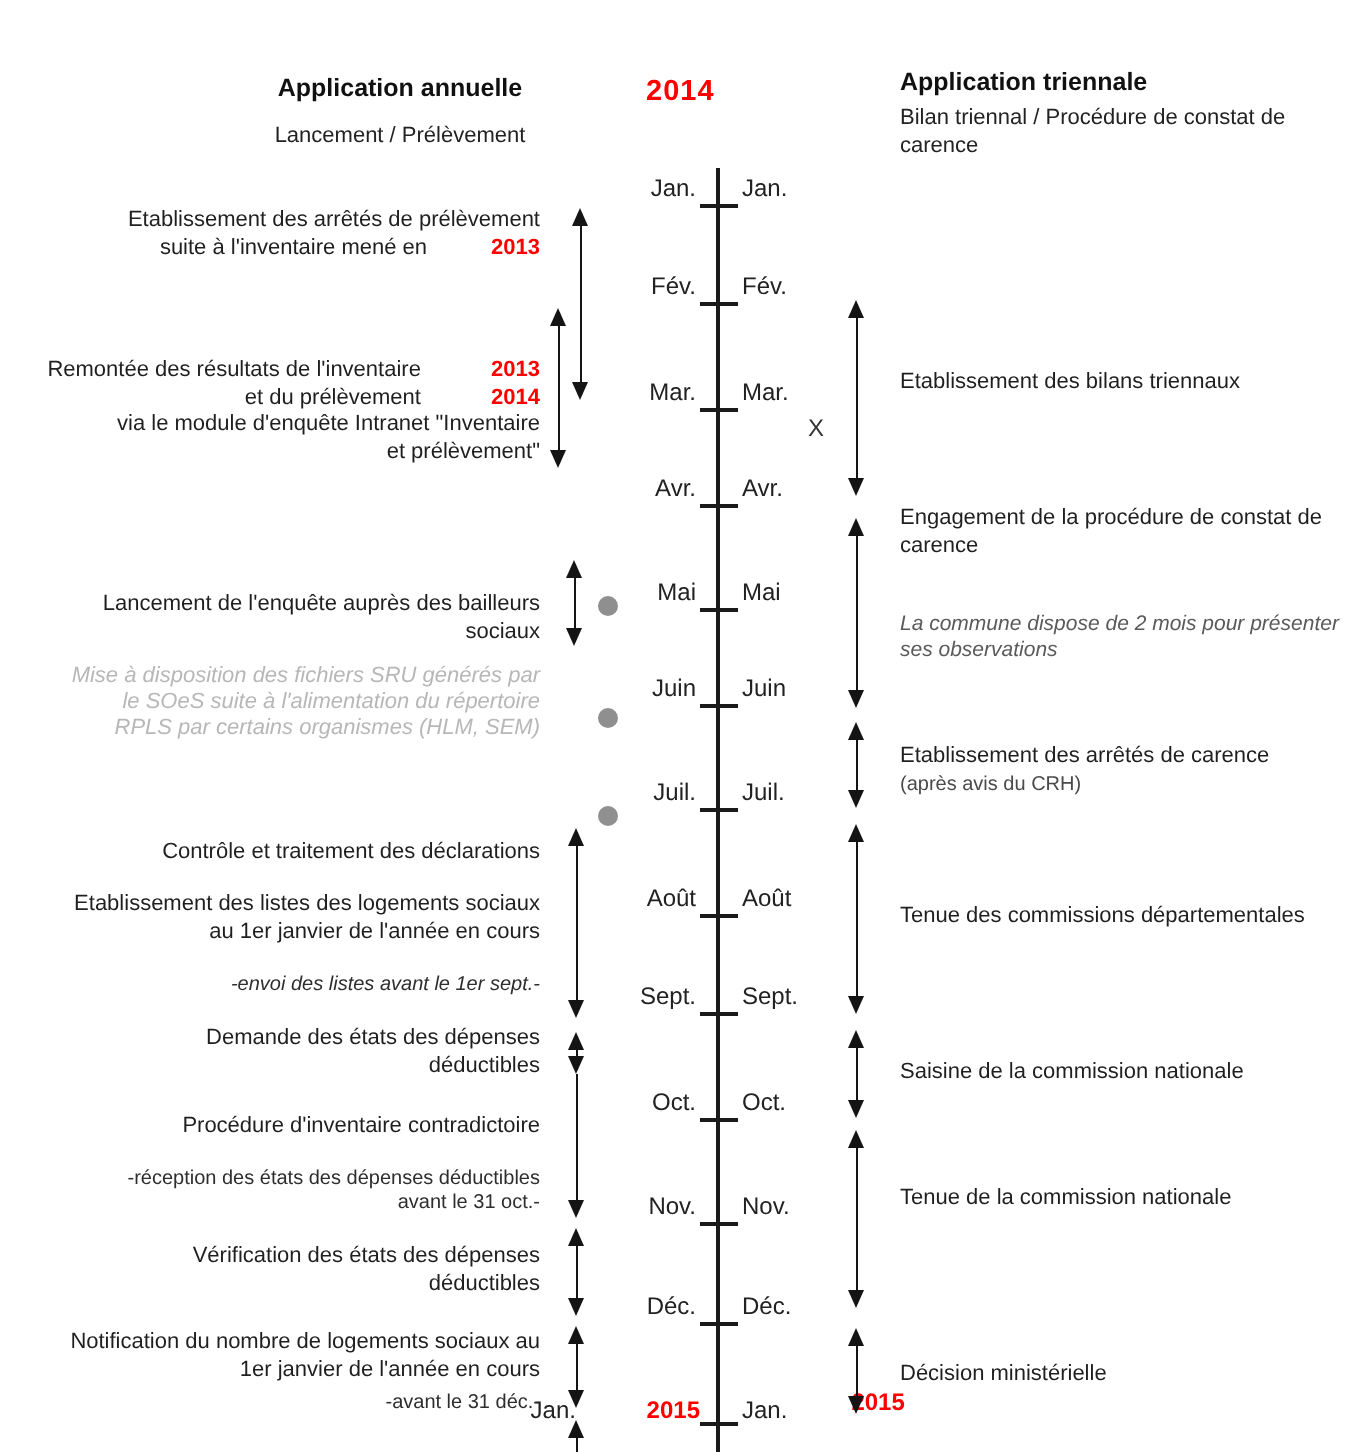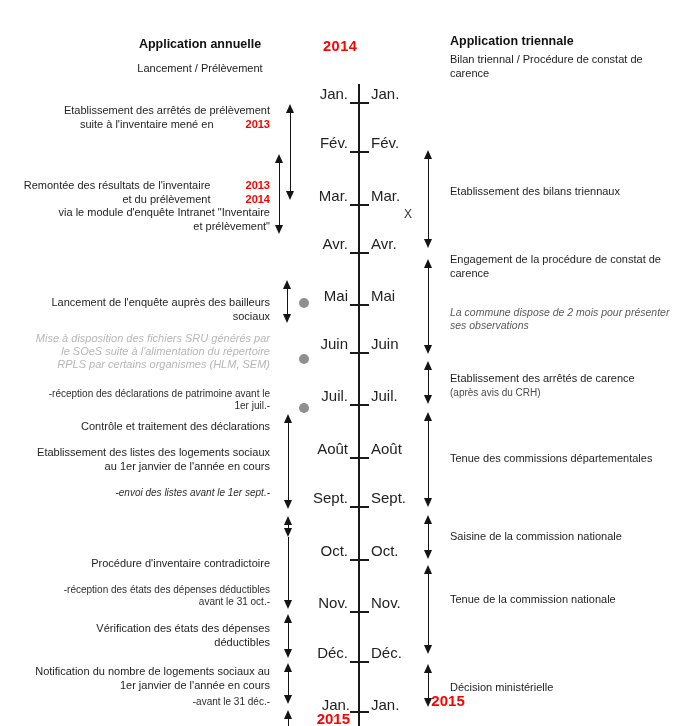--- a/index.html
+++ b/index.html
@@ -8,21 +8,21 @@
     font-family:"Liberation Sans","DejaVu Sans",sans-serif;color:#1a1a1a;
   }
   .abs{position:absolute;}
   
   .hdr{font-weight:bold;font-size:12.5px;color:#111;}
   .sub{font-size:11px;color:#222;}
   .year-title{font-weight:bold;font-size:14.5px;color:#fe0000;letter-spacing:.5px;}
   
   .mainline{width:2px;background:#1a1a1a;}
   .tick{width:19px;height:2px;background:#1a1a1a;}
-  .mlab{font-size:15px;color:#222;height:14px;line-height:14px;}
+  .mlab{font-size:12px;color:#222;height:14px;line-height:14px;}
   .mlab-l{width:52px;text-align:right;}
   .mlab-r{width:70px;text-align:left;}
   .red-year{color:#fe0000;font-weight:bold;padding-left:32px;}
   .raised{position:relative;top:-4px;}
   
   .arr{position:absolute;width:9px;}
   .arr .shaft{position:absolute;left:3.8px;top:2px;bottom:2px;width:1.5px;background:#141414;}
   .arr::before{content:"";position:absolute;top:0;left:0;
     border-left:4.5px solid transparent;border-right:4.5px solid transparent;
     border-bottom:9px solid #141414;}
@@ -184,28 +184,28 @@
       <span>et du prélèvement</span> <span class="red-year">2014</span>
     </div>
     <div>via le module d'enquête Intranet "Inventaire</div>
     <div>et prélèvement"</div>
   </div>
 
   <div class="abs ev-l" style="top:296px;width:220px;">Lancement de l'enquête auprès des bailleurs sociaux</div>
 
   <div class="abs ev-l gray-it" style="top:332px;width:235px;">Mise à disposition des fichiers SRU générés par le SOeS suite à l'alimentation du répertoire RPLS par certains organismes (HLM, SEM)</div>
 
-  <div class="abs ev-l note" style="top:388px;width:235px;">-réception des déclarations de patrimoine avant le 1er juil.-</div>
 
   <div class="abs ev-l" style="top:420px;width:260px;">Contrôle et traitement des déclarations</div>
 
   <div class="abs ev-l" style="top:446px;width:235px;">Etablissement des listes des logements sociaux au 1er janvier de l'année en cours</div>
 
   <div class="abs ev-l note" style="top:487px;width:235px;font-style:italic;">-envoi des listes avant le 1er sept.-</div>
 
+  <div class="abs ev-l" style="top:513px;width:200px;">Demande des états des dépenses déductibles</div>
 
   <div class="abs ev-l" style="top:557px;width:250px;">Procédure d'inventaire contradictoire</div>
 
   <div class="abs ev-l note" style="top:584px;width:228px;">-réception des états des dépenses déductibles avant le 31 oct.-</div>
 
   <div class="abs ev-l" style="top:622px;width:200px;">Vérification des états des dépenses déductibles</div>
 
   <div class="abs ev-l" style="top:665px;width:235px;">Notification du nombre de logements sociaux au 1er janvier de l'année en cours</div>
 
   <div class="abs ev-l note" style="top:696px;width:235px;">-avant le 31 déc.-</div>

